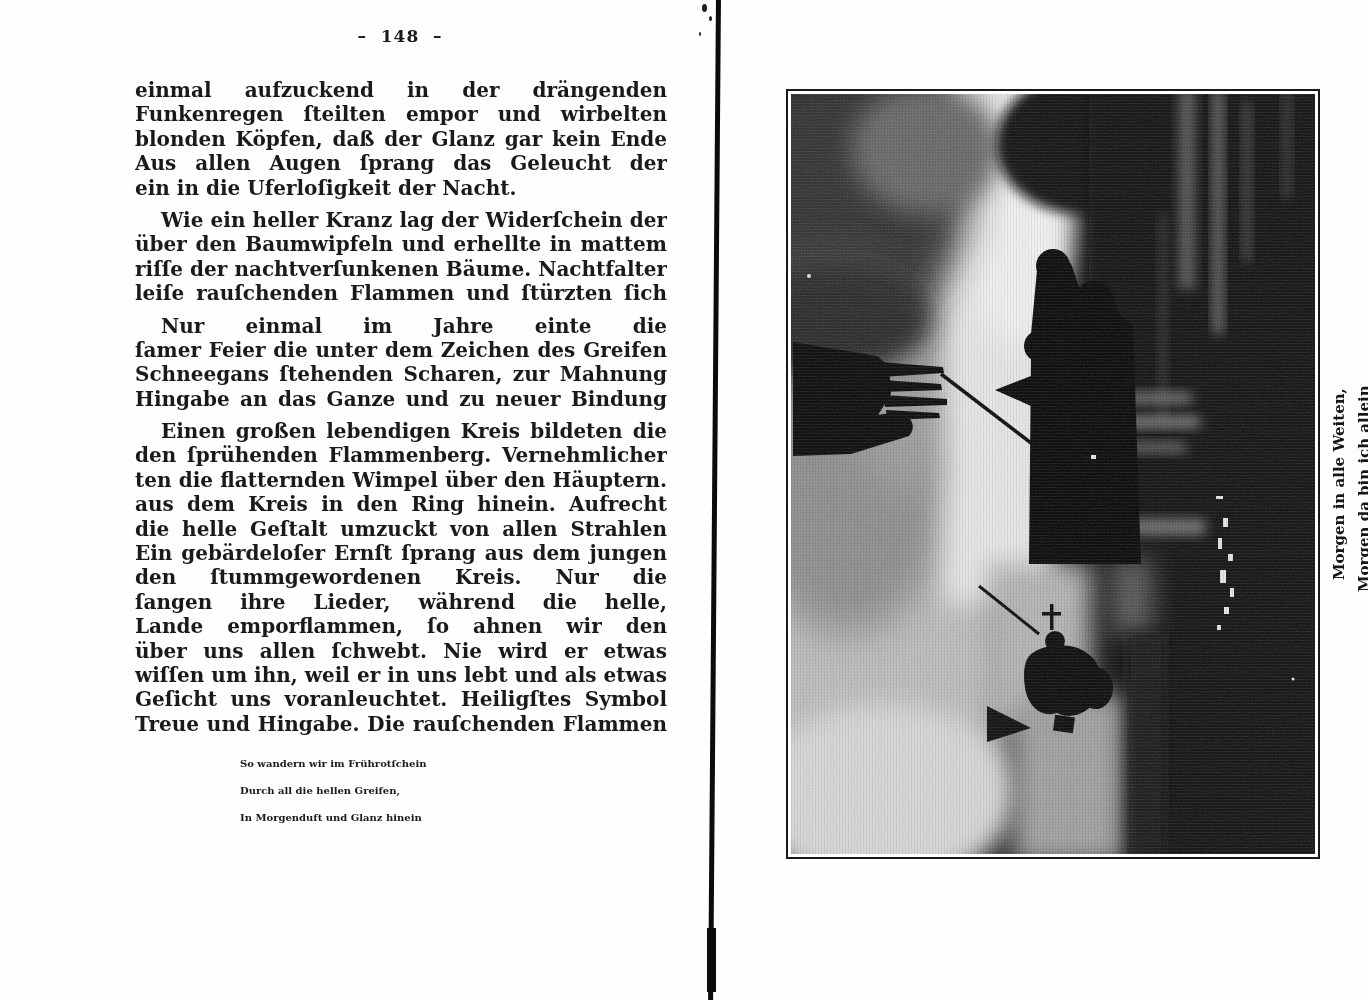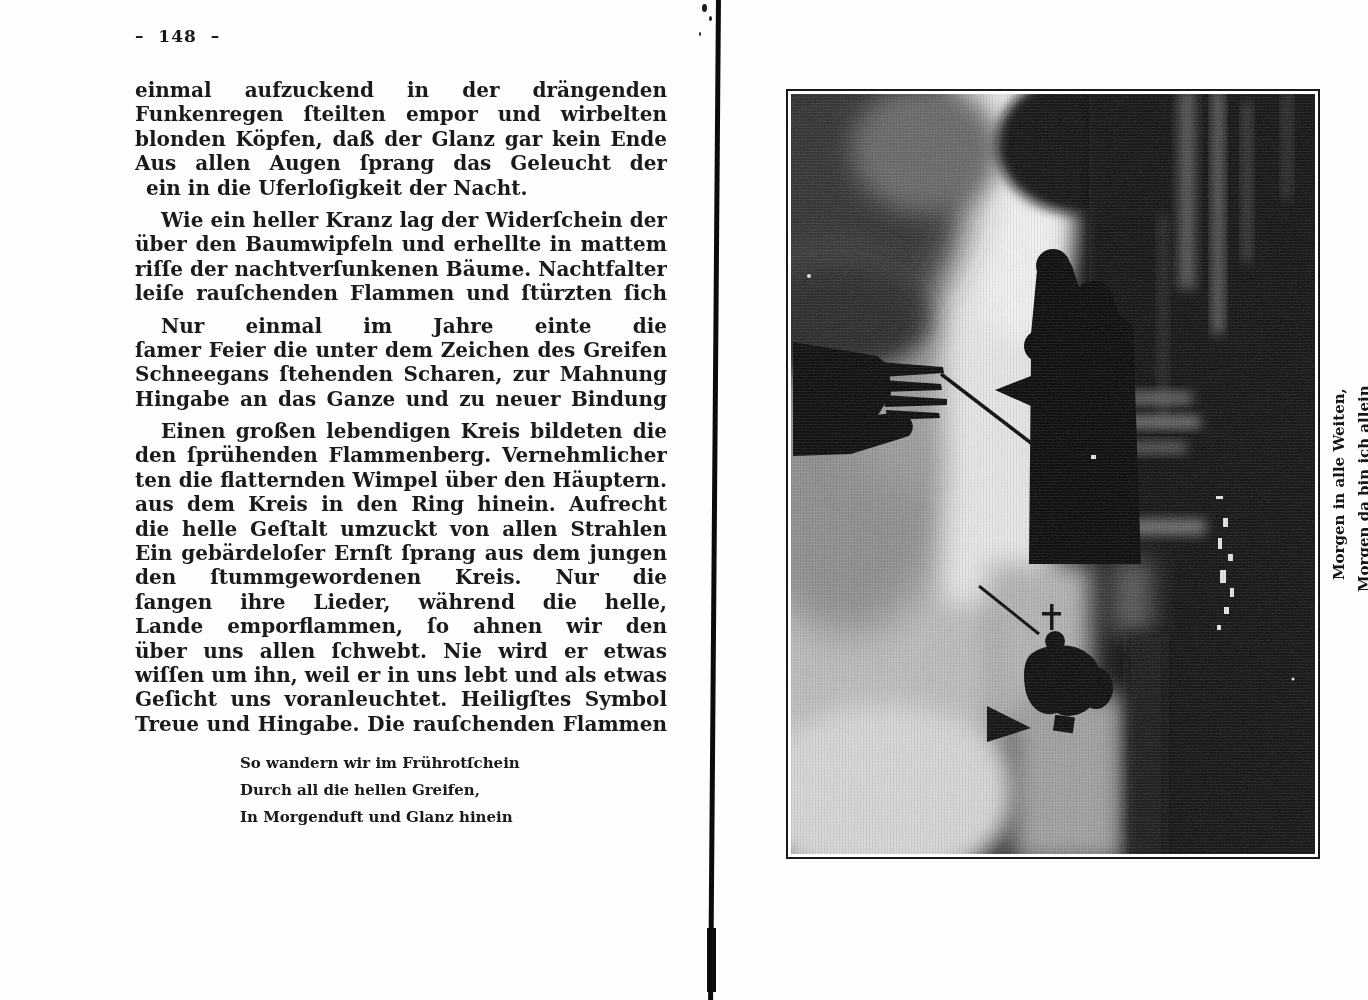--- a/index.html
+++ b/index.html
@@ -4,34 +4,34 @@
 <style>
   html,body { margin:0; padding:0; }
   body {
     width:1368px; height:1000px; position:relative; overflow:hidden;
     background:#fefefe; color:#1a1a1a;
     font-family:"DejaVu Serif", serif;
   }
   
   .pageno {
     position:absolute; left:135px; top:26px; width:530px;
-    text-align:left; font-size:17px; font-weight:700;
+    text-align:center; font-size:17px; font-weight:700;
     letter-spacing:1px; white-space:pre;
   }
   .textcol { position:absolute; left:135px; top:78px; width:532px; }
   .para { margin:0 0 8px 0; }
   .ln {
     width:532px; height:24.4px; line-height:24.4px; overflow:hidden;
     font-size:20px; font-weight:700;
     text-align:justify; text-align-last:justify;
   }
-  .ln.end { text-align-last:left;margin-left:11px; }
+  .ln.end { text-align-last:left; }
   .ln.ind { text-indent:26px; }
   .poem { margin-top:14px; margin-left:105px; }
-  .pln { font-size:15px; font-weight:700; height:27px; line-height:27px; white-space:nowrap; }
+  .pln { font-size:10px; font-weight:700; height:27px; line-height:27px; white-space:nowrap; }
   
   .gutter {
     position:absolute; left:716px; top:-4px; width:5px; height:1010px;
     background:#0c0c0c; transform:rotate(0.45deg); transform-origin:top center;
   }
   .gutter-foot { position:absolute; left:707px; top:928px; width:9px; height:64px; background:#0c0c0c; }
   .spk { position:absolute; background:#1d1d1d; border-radius:50%; }
   .spk1 { left:702px; top:4px;  width:5px; height:8px; }
   .spk2 { left:709px; top:16px; width:3px; height:5px; }
   .spk3 { left:699px; top:32px; width:2px; height:4px; }

